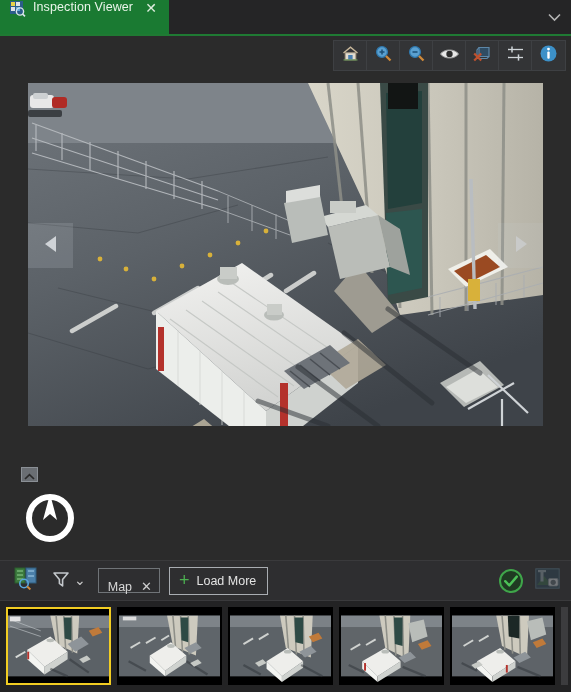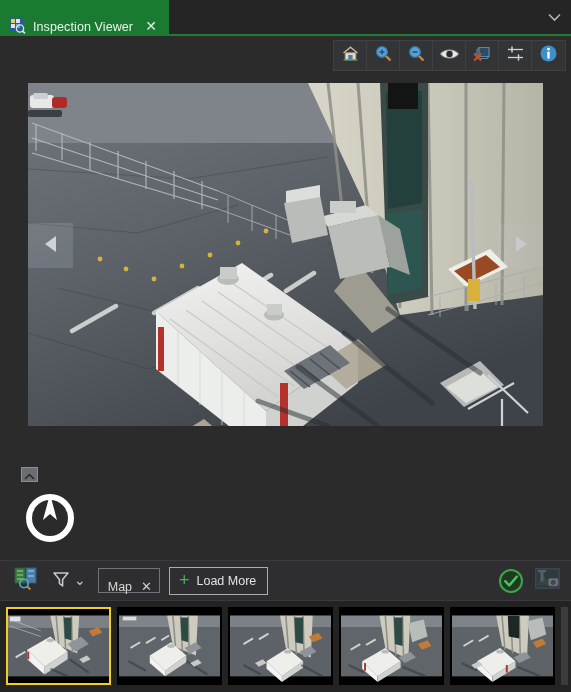--- a/index.html
+++ b/index.html
@@ -21,21 +21,21 @@
   .titlebar {
     height: 36px; min-height: 36px;
     background: #252526;
     display: flex; align-items: flex-end;
     position: relative;
     border-bottom: 2px solid #1f7a33;
   }
   .tab {
     height: 34px;
     background: #1a7a32;
-    display: flex; align-items: flex-end;
+    display: flex; align-items: flex-start;
     gap: 7px;
     padding: 0 10px 0 9px;
     color: #eaf5ea;
     font-size: 12.5px;
     cursor: pointer;
     position: relative;
   }
   .tab-icon { width: 17px; height: 17px; display:block; }
   .tab-label { letter-spacing: .1px; white-space: nowrap; }
   .tab-close {

